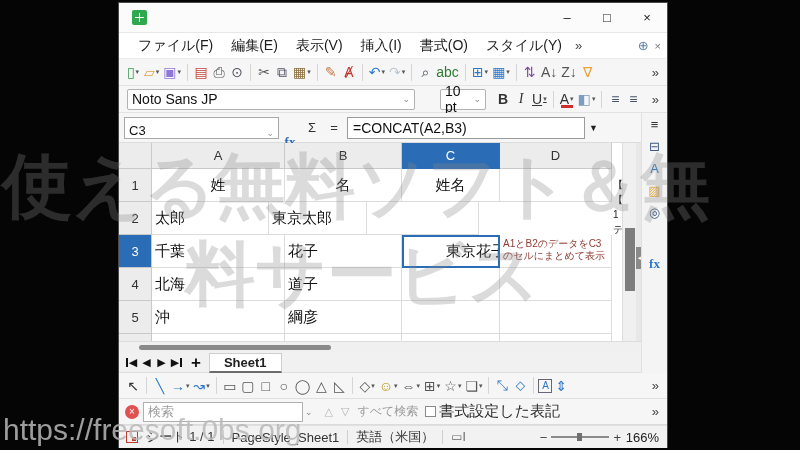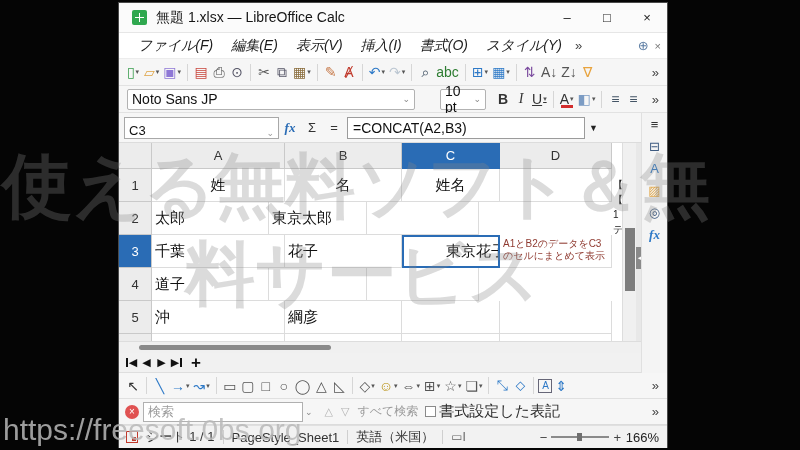--- a/index.html
+++ b/index.html
@@ -11,21 +11,21 @@
   .titlebar{position:absolute;left:0;top:0;width:100%;height:30px;background:#fbfbfb;display:flex;align-items:center;border-bottom:1px solid #e6e6e6;}
   .appicon{width:15px;height:15px;margin-left:13px;background:var(--calc-green);border-radius:2px;position:relative;}
   .appicon::after{content:"";position:absolute;left:3px;top:3px;right:3px;bottom:3px;background:
     linear-gradient(#fff,#fff) 0 50%/100% 1px no-repeat,
     linear-gradient(#fff,#fff) 50% 0/1px 100% no-repeat;}
   .title{font-size:14px;color:#161616;margin-left:9px;white-space:nowrap;}
   .wbtns{margin-left:auto;display:flex;}
   .wbtn{width:40px;height:29px;display:flex;align-items:center;justify-content:center;font-size:13px;color:#222;}
 
   .menubar{position:absolute;left:0;top:30px;width:100%;height:26px;background:#fff;display:flex;align-items:center;border-bottom:1px solid #ececec;font-size:14px;color:#1c1c1c;}
-  .menuitems{display:flex;align-items:flex-start;margin-left:10px;font-style:italic;}
+  .menuitems{display:flex;align-items:flex-start;margin-left:10px;}
   .menuitem{padding:2px 9px;white-space:nowrap;}
   .menu-ovf{margin-left:4px;color:#444;font-size:13px;}
   .menu-right{margin-left:auto;margin-right:6px;display:flex;align-items:center;gap:6px;color:#5b7ca3;font-size:13px;}
   .menu-right .mx{color:#777;font-size:11px;}
 
   .tbrow{position:absolute;left:0;width:100%;background:#f6f6f6;display:flex;align-items:center;border-bottom:1px solid #e2e2e2;padding-left:5px;}
   .tb1{top:56px;height:27px;}
   .tb2{top:83px;height:27px;}
   .icons{display:flex;align-items:center;}
   .ico{min-width:18px;height:22px;display:flex;align-items:center;justify-content:center;font-size:14px;color:#444;position:relative;padding:0 2px;}
@@ -40,21 +40,21 @@
   .bold{font-weight:bold;}
   .ital{font-style:italic;font-family:"Liberation Serif",serif;}
   .undl{text-decoration:underline;}
   .fontcolor{position:relative;}
   .fontcolor::after{content:"";position:absolute;left:3px;bottom:2px;width:12px;height:3px;background:#d22d2d;}
 
   .fbar{position:absolute;left:0;top:110px;width:100%;height:30px;background:#f6f6f6;display:flex;align-items:center;border-bottom:1px solid #dcdcdc;padding-left:5px;}
   .namebox{width:155px;height:22px;background:#fff;border:1px solid #a8a8a8;font-size:13px;color:#111;padding:0 4px;display:flex;align-items:flex-end;}
   .namebox .caret{margin-left:auto;color:#999;font-size:9px;}
   .fbtn{width:22px;text-align:center;font-size:13px;color:#333;}
-  .fx{color:var(--accent);font-style:italic;font-weight:bold;font-family:"Liberation Serif",serif;}
+  .fx{color:var(--accent);font-weight:bold;font-family:"Liberation Serif",serif;margin-top:29px;}
   .fml{width:238px;height:22px;background:#fff;border:1px solid #9b9b9b;font-size:14px;color:#111;padding:0 5px;margin-left:2px;}
   .fdrop{margin-left:4px;font-size:9px;color:#222;}
 
   
   .gridwrap{position:absolute;left:0;top:140px;width:524px;height:198px;background:#fff;overflow:hidden;}
   .ghead{display:flex;height:26px;}
   .gh{background:#ececec;border-right:1px solid #c9c9c9;border-bottom:1px solid #c9c9c9;display:flex;align-items:center;justify-content:center;font-size:13px;color:#333;}
   .gh.selhdr{background:var(--accent);color:#fff;border-color:var(--accent);}
   .grow{display:flex;height:33px;}
   .gc{border-right:1px solid #dcdcdc;border-bottom:1px solid #dcdcdc;font-size:15px;color:#111;display:flex;align-items:center;padding:0 3px;overflow:hidden;white-space:nowrap;}
@@ -118,21 +118,20 @@
 </style>
 </head>
 <body>
 
 <div class="stage">
 
   <div class="window">
 
     <div class="titlebar">
       <span class="appicon"></span>
-      <span class="title">無題 1.xlsx — LibreOffice Calc</span>
       <span class="wbtns">
         <span class="wbtn">–</span>
         <span class="wbtn">□</span>
         <span class="wbtn">×</span>
       </span>
     </div>
 
     <div class="menubar">
       <span class="menuitems">
           <span class="menuitem">ファイル(F)</span>
@@ -241,20 +240,21 @@
       </div>
       <div class="grow">
         <span class="gc num w-num selhdr">3</span>
         <span class="gc w-a">千葉</span>
         <span class="gc w-b">花子</span>
         <span class="gc w-c sel">東京花子</span>
         <span class="gc w-d"></span>
       </div>
       <div class="grow">
         <span class="gc num w-num">4</span>
+        <span class="gc w-a">北海</span>
         <span class="gc w-b">道子</span>
         <span class="gc w-c"></span>
         <span class="gc w-d"></span>
       </div>
       <div class="grow">
         <span class="gc num w-num">5</span>
         <span class="gc w-a">沖</span>
         <span class="gc w-b">綱彦</span>
         <span class="gc w-c"></span>
         <span class="gc w-d"></span>
@@ -289,20 +289,21 @@
       </div>
 
     <div class="tabsrow">
       <span class="snav">
         <span class="nv bar-l">◀</span>
         <span class="nv">◀</span>
         <span class="nv">▶</span>
         <span class="nv bar-r">▶</span>
       </span>
       <span class="addsheet">+</span>
+      <span class="sheettab">Sheet1</span>
     </div>
 
     <div class="drawbar">
       <span class="icons">
           <span class="ico" style="color: rgb(51, 51, 51);">↖</span>
           <span class="tsep"></span>
           <span class="ico" style="color: rgb(45, 121, 199);">╲</span>
           <span class="ico" style="color: rgb(45, 121, 199);">→<span class="dd">▾</span></span>
           <span class="ico" style="color: rgb(45, 121, 199);">↝<span class="dd">▾</span></span>
           <span class="tsep"></span>

